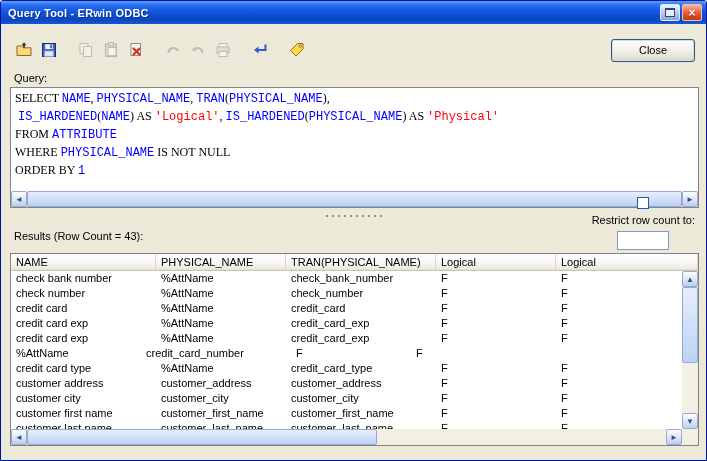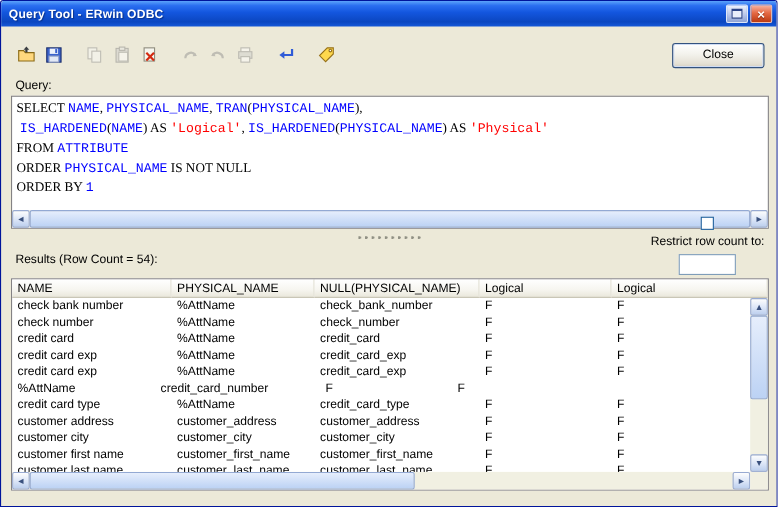--- a/index.html
+++ b/index.html
@@ -166,56 +166,56 @@
     <button class="close-btn">Close</button>
   </div>
 
   <div class="query-label">Query:</div>
 
   <div class="query-box">
     <div class="query-editor">
         <div class="q-line"><span class="tok-k">SELECT </span><span class="tok-i">NAME</span><span class="tok-k">, </span><span class="tok-i">PHYSICAL_NAME</span><span class="tok-k">, </span><span class="tok-i">TRAN</span><span class="tok-k">(</span><span class="tok-i">PHYSICAL_NAME</span><span class="tok-k">),</span></div>
         <div class="q-line"><span class="tok-k"> </span><span class="tok-i">IS_HARDENED</span><span class="tok-k">(</span><span class="tok-i">NAME</span><span class="tok-k">) </span><span class="tok-k">AS </span><span class="tok-s">'Logical'</span><span class="tok-k">, </span><span class="tok-i">IS_HARDENED</span><span class="tok-k">(</span><span class="tok-i">PHYSICAL_NAME</span><span class="tok-k">) </span><span class="tok-k">AS </span><span class="tok-s">'Physical'</span></div>
         <div class="q-line"><span class="tok-k">FROM </span><span class="tok-i">ATTRIBUTE</span></div>
-        <div class="q-line"><span class="tok-k">ORDER </span><span class="tok-i">PHYSICAL_NAME</span><span class="tok-k"> IS NOT NULL</span></div>
+        <div class="q-line"><span class="tok-k">WHERE </span><span class="tok-i">PHYSICAL_NAME</span><span class="tok-k"> IS NOT NULL</span></div>
         <div class="q-line"><span class="tok-k">ORDER BY </span><span class="tok-i">1</span></div>
       </div>
     <div class="q-hscroll">
       <span class="sb-btn" style="left:0;top:0;">◄</span>
       <span class="sb-thumb" style="left:16px;right:16px;top:0;height:16px;"></span>
       <span class="sb-btn" style="right:0;top:0;">►</span>
     </div>
   </div>
 
   <div class="splitter">
     <div class="splitter-dots"></div>
   </div>
 
   <div class="results-bar">
-    <span>Results (Row Count = 54):</span>
+    <span>Results (Row Count = 43):</span>
     <div class="restrict-cluster">
       <span class="checkbox"></span>
       <span>Restrict row count to:</span>
       <input class="restrict-input" value="" style="">
       <button class="save-results-btn">
         <svg width="17" height="17" viewBox="0 0 18 18">
           <rect x="2.5" y="2.5" width="13" height="13" fill="#3b63cc" stroke="#1d2f6b"></rect>
           <rect x="5.2" y="3.2" width="7.6" height="4.8" fill="#eef2fb"></rect>
           <rect x="10.2" y="3.6" width="1.8" height="3.6" fill="#3b63cc"></rect>
           <rect x="4.6" y="10" width="8.8" height="5.4" fill="#e3e9f6" stroke="#93a1c6"></rect>
         </svg>
       </button>
     </div>
   </div>
 
   <div class="table-wrap">
     <div class="header-row">
         <div class="hcell c0">NAME</div>
         <div class="hcell c1">PHYSICAL_NAME</div>
-        <div class="hcell c2">NULL(PHYSICAL_NAME)</div>
+        <div class="hcell c2">TRAN(PHYSICAL_NAME)</div>
         <div class="hcell c3">Logical</div>
         <div class="hcell c4">Logical</div>
       </div>
     <div class="results-body">
         <div class="trow">
           <div class="tcell c0">check bank number</div>
           <div class="tcell c1">%AttName</div>
           <div class="tcell c2">check_bank_number</div>
           <div class="tcell c3">F</div>
           <div class="tcell c4">F</div>

